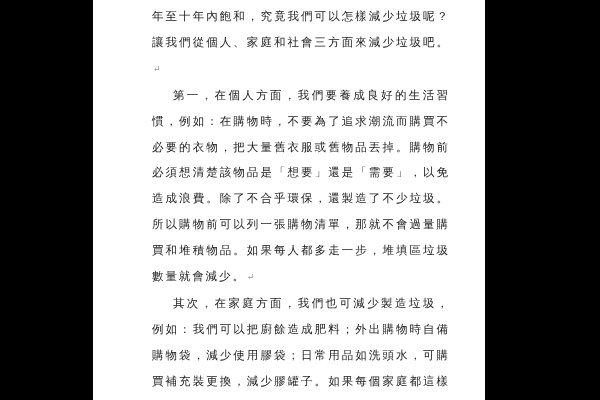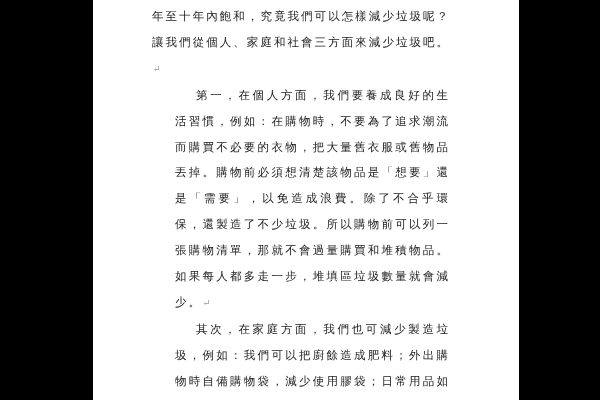--- a/index.html
+++ b/index.html
@@ -13,21 +13,21 @@
     .viewport {
       position: relative;
       width: 600px;
       height: 400px;
       background: #000000;
     }
     .page {
       position: absolute;
       left: 93px;
       top: 0;
-      width: 426px;
+      width: 392px;
       height: 400px;
       background: #ffffff;
     }
     .text-area {
       position: absolute;
       left: 59px;
       top: 4px;
       width: 298px;
       font-family: "DejaVu Serif", "Liberation Serif", serif;
       font-size: 11.5px;
@@ -37,21 +37,20 @@
     }
     .para {
       margin: 0;
       padding: 0;
       text-align: justify;
       text-justify: inter-character;
       word-break: break-all;
     }
     .para.indent {
       text-indent: 21px;
-      margin-left: 23px;
     }
     .pmark {
       color: #9a9a9a;
       font-size: 9px;
       letter-spacing: 0;
       margin-left: 1px;
     }
   </style>
 </head>
 <body>

